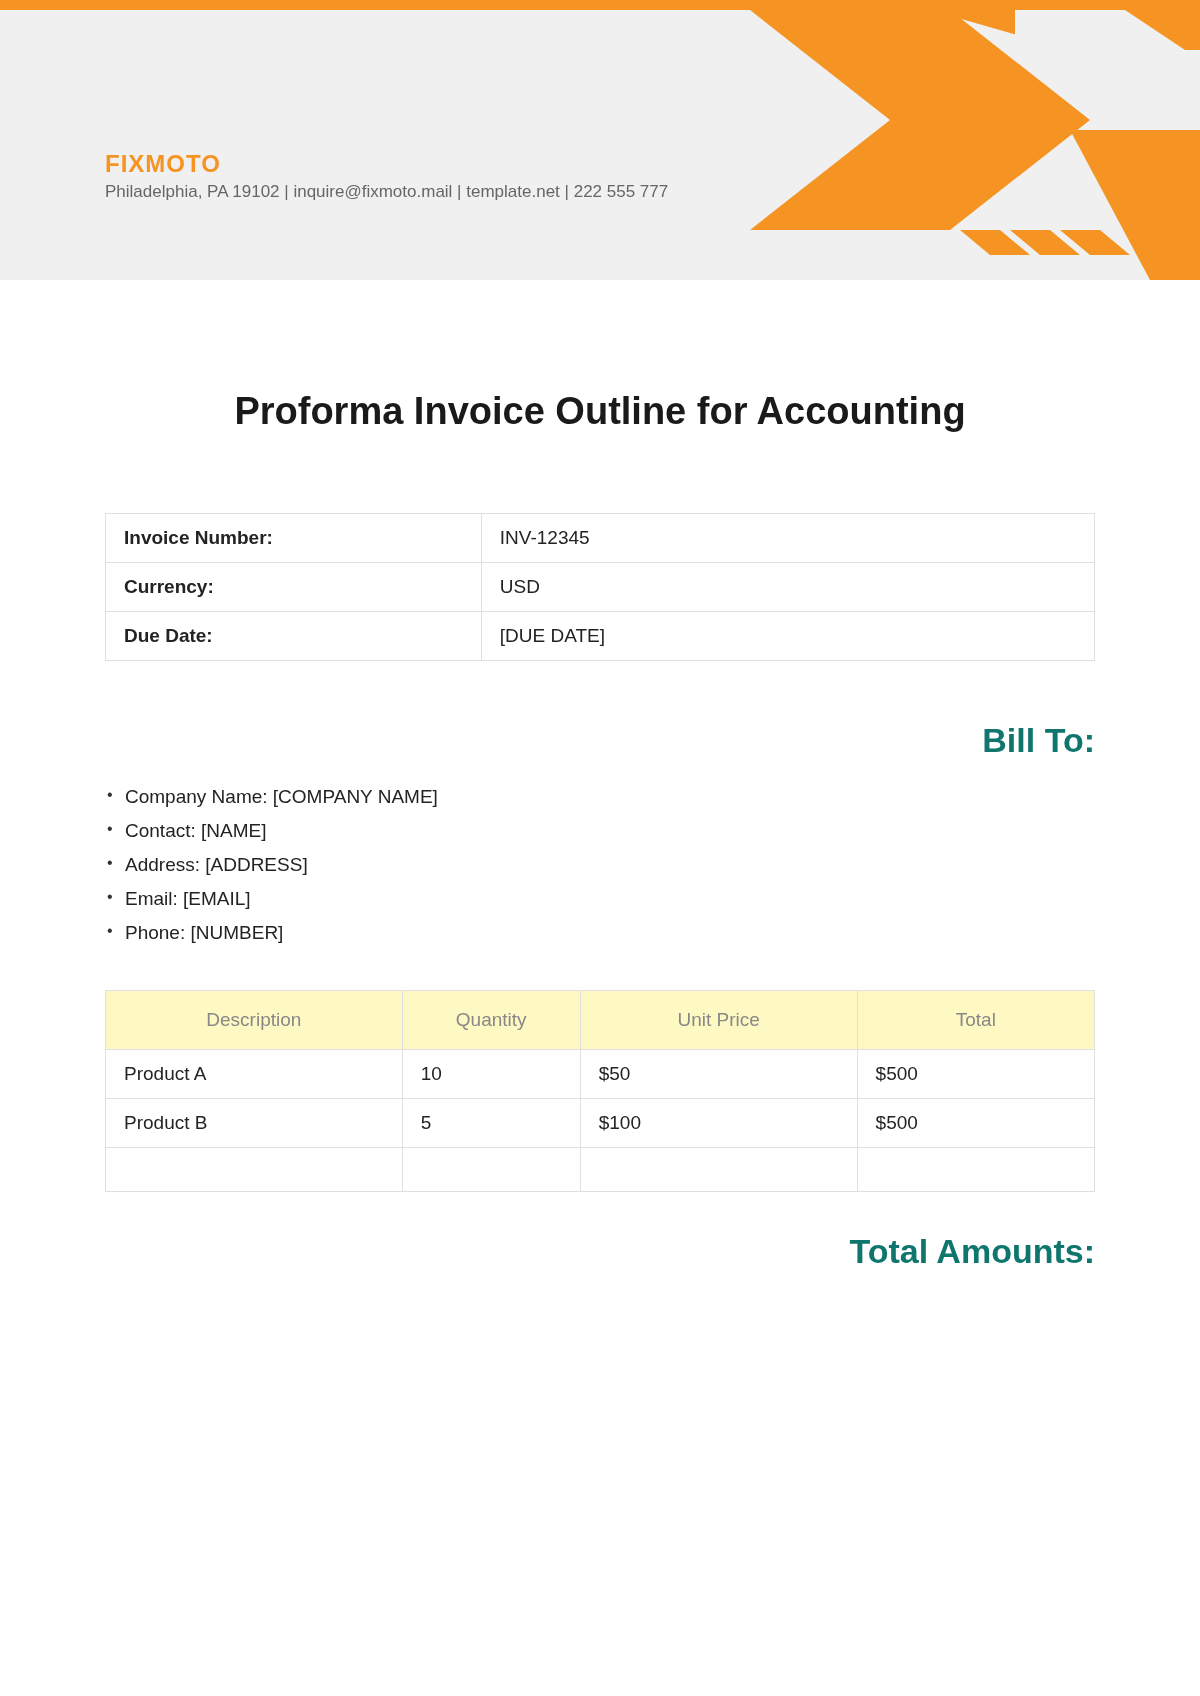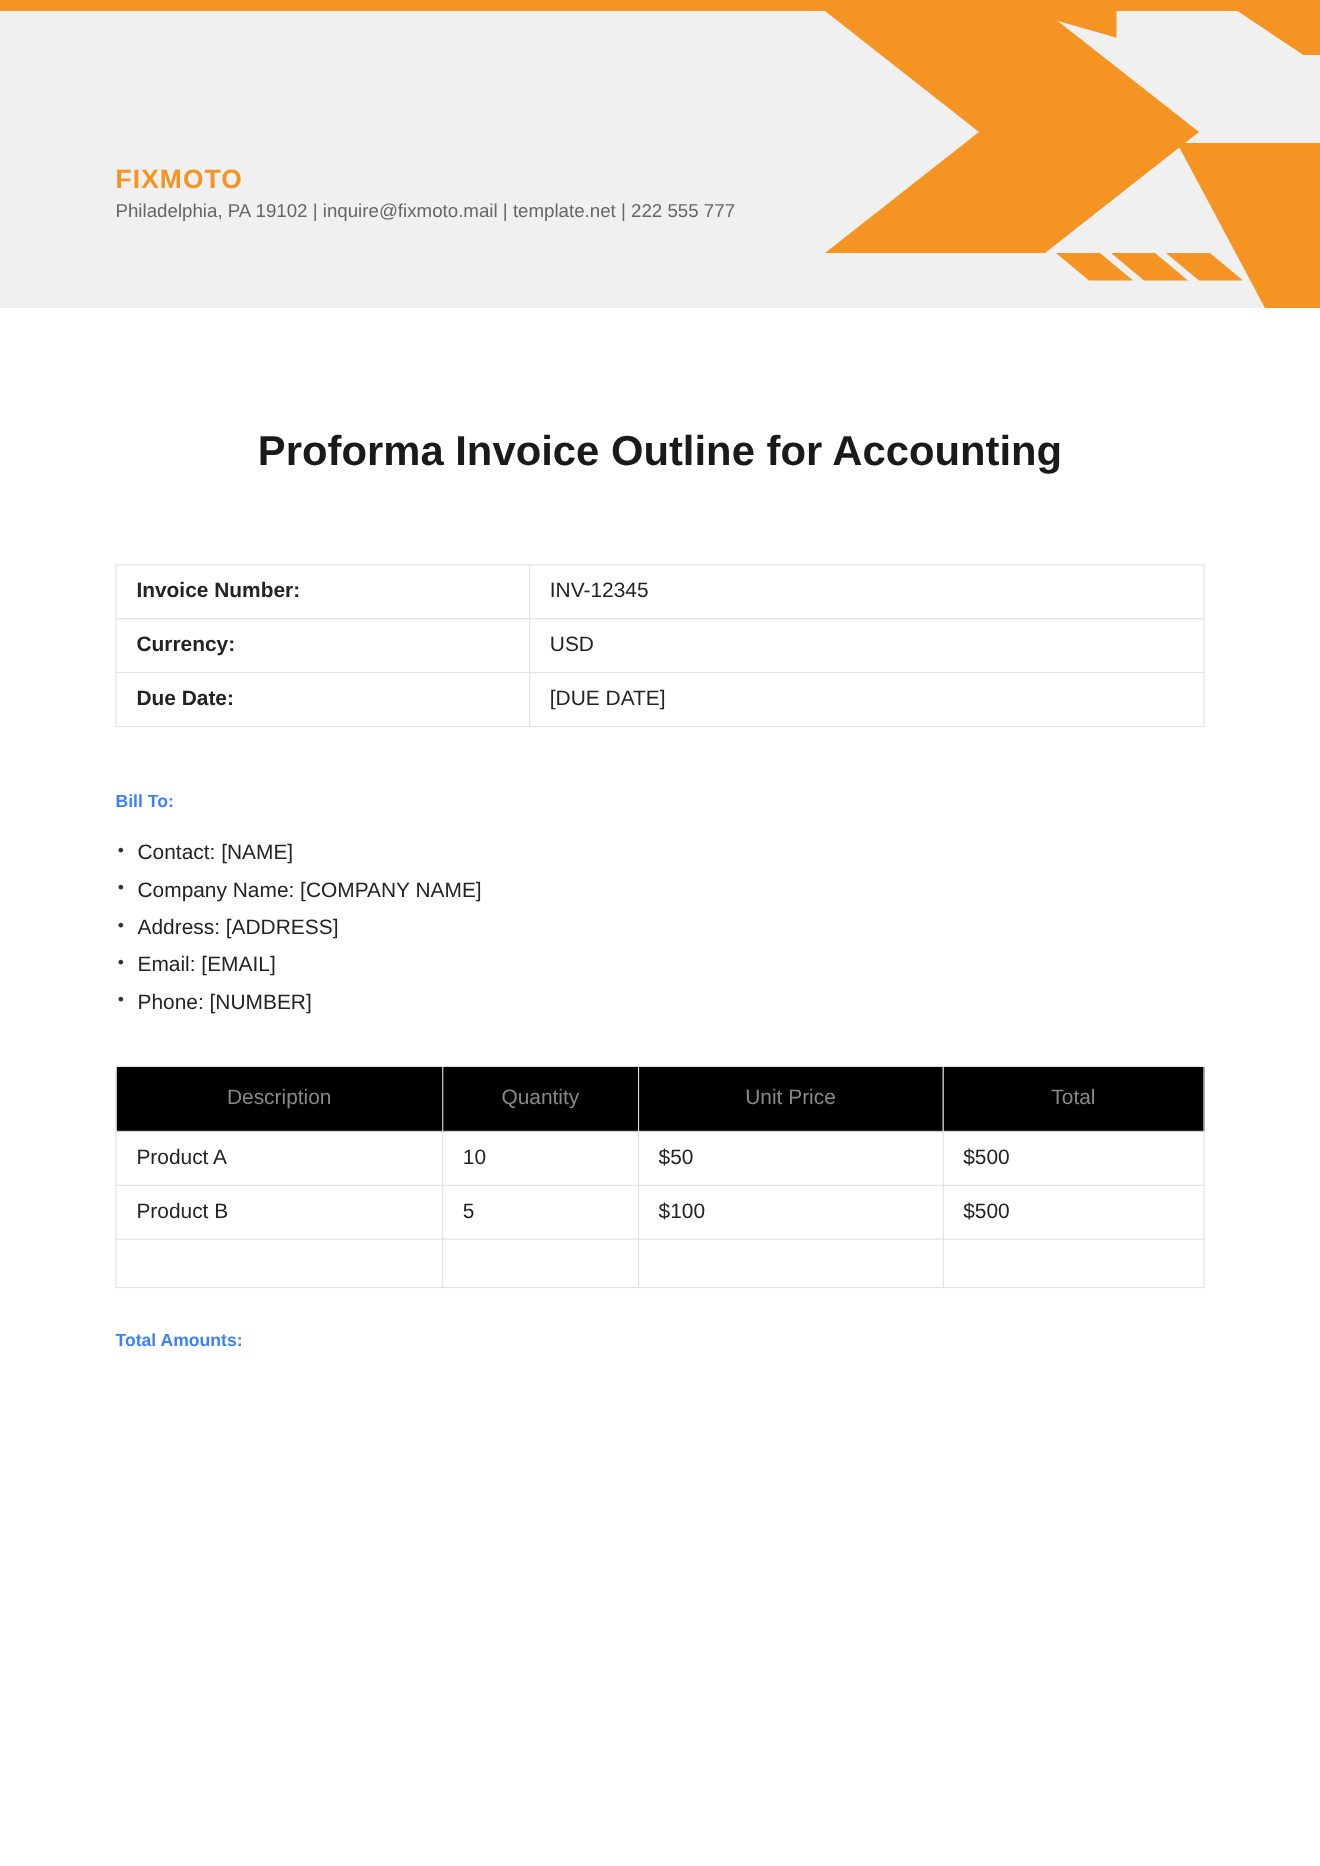--- a/index.html
+++ b/index.html
@@ -81,25 +81,26 @@
     .info-table td {
       border: 1px solid #e0e0e0;
       padding: 13px 18px;
       font-size: 19px;
     }
     .info-table td:first-child {
       font-weight: 700;
       width: 38%;
     }
     .section-heading {
-      font-size: 16px;
+      font-size: 34px;
       font-weight: 700;
       margin-bottom: 20px;
       margin-top: 10px;
-      color: #3b82f6;
+      color: #0f766e;
+      text-align: right;
     }
     .bill-list {
       list-style: none;
       margin-bottom: 40px;
       padding-left: 0;
     }
     .bill-list li {
       font-size: 19px;
       padding: 6px 0;
       position: relative;
@@ -112,21 +113,21 @@
       font-size: 16px;
       color: #333;
     }
     .details-table {
       width: 100%;
       border-collapse: collapse;
       margin-bottom: 40px;
       margin-top: 22px;
     }
     .details-table th {
-      background: #000000;
+      background: #fef9c3;
       border: 1px solid #e0e0e0;
       padding: 18px 18px;
       font-size: 19px;
       font-weight: 400;
       color: #888;
       text-align: center;
     }
     .details-table td {
       border: 1px solid #e0e0e0;
       padding: 13px 18px;
@@ -179,22 +180,22 @@
     </tr>
     <tr>
       <td>Due Date:</td>
       <td>[DUE DATE]</td>
     </tr>
   </tbody>
     </table>
 
   <h2 class="section-heading">Bill To:</h2>
   <ul class="bill-list">
+    <li>Company Name: [COMPANY NAME]</li>
     <li>Contact: [NAME]</li>
-    <li>Company Name: [COMPANY NAME]</li>
     <li>Address: [ADDRESS]</li>
     <li>Email: [EMAIL]</li>
     <li>Phone: [NUMBER]</li>
   </ul>
 
   <table class="details-table">
     <thead>
       <tr>
         <th>Description</th>
         <th>Quantity</th>

